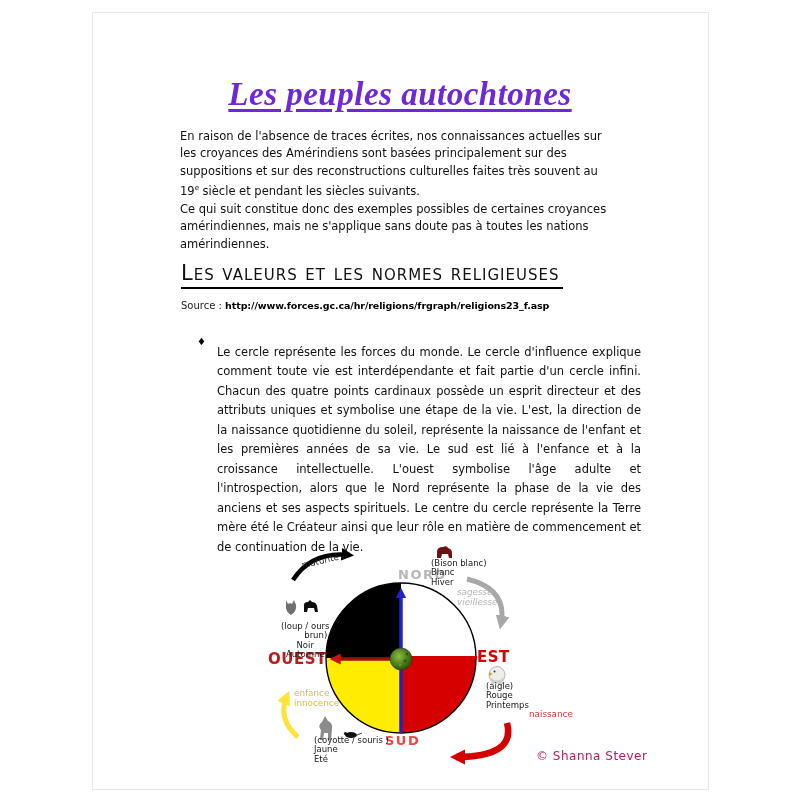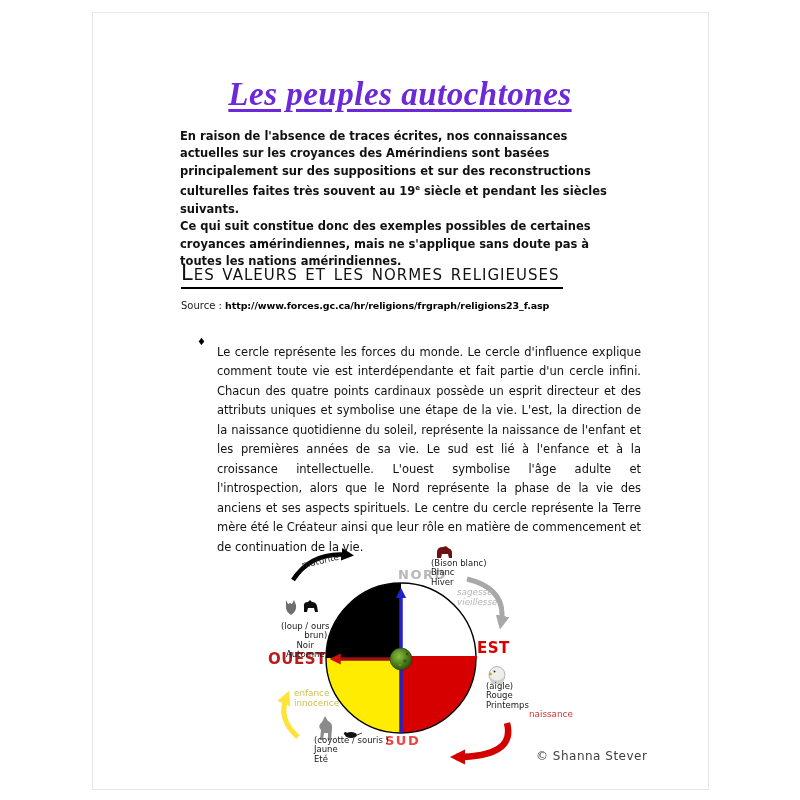--- a/index.html
+++ b/index.html
@@ -12,21 +12,21 @@
     border:1px solid #e7e7e7;
   }
   .doc-title{
     position:absolute;left:90px;top:54px;width:620px;text-align:center;
     font-family:Liberation Serif, serif;font-style:italic;font-weight:bold;
     font-size:33px;letter-spacing:.5px;
     text-decoration:underline;text-underline-offset:4px;color:#6d28d9;
   }
   .intro{
     position:absolute;left:180px;top:116px;width:436px;
-    font-size:11.5px;line-height:17.6px;color:#111;font-weight:bold;
+    font-size:11.5px;line-height:17.6px;color:#111;
   }
   .intro sup{font-size:7px;}
   .section-heading{
     position:absolute;left:181px;top:261px;
     font-size:21px;font-variant:small-caps;letter-spacing:1px;color:#111;
     border-bottom:2px solid #000;padding:0 3px 2px 0;
   }
   .source-line{position:absolute;left:181px;top:300px;font-size:10px;color:#222;}
   .source-line .url{font-weight:bold;font-size:9.5px;letter-spacing:-.1px;color:#000;}
   .bullet-glyph{position:absolute;left:197px;top:336px;font-size:10px;color:#000;}
@@ -34,33 +34,33 @@
     position:absolute;left:217px;top:331px;width:424px;
     font-size:11.5px;line-height:19.5px;text-align:justify;color:#111;
   }
   .wheel{position:absolute;left:250px;top:540px;width:430px;height:252px;}
   .wheel svg{position:absolute;left:0;top:0;}
   .wlabel{position:absolute;white-space:nowrap;}
   .dir{font-weight:bold;letter-spacing:1.5px;font-size:13px;}
   .dir-nord{left:132px;top:27px;color:#b8b8b8;margin-left:16px;}
   .dir-sud{left:135px;top:193px;color:#ef4444;}
   .dir-ouest{left:18px;top:110px;color:#b91c1c;font-size:15px;letter-spacing:.5px;}
-  .dir-est{left:227px;top:99px;color:#d60000;font-size:15px;letter-spacing:.5px;}
+  .dir-est{left:227px;top:108px;color:#d60000;font-size:15px;letter-spacing:.5px;}
   .tiny{font-size:8.5px;line-height:9.3px;color:#1a1a1a;}
   .stage{font-size:8.8px;line-height:9.5px;}
   .stage-maturite{left:53px;top:21px;color:#222;transform:rotate(-13deg);transform-origin:left bottom;}
   .stage-sagesse{left:207px;top:48px;color:#b5b5b5;font-style:italic;}
   .stage-naissance{left:231px;top:170px;color:#d63333;padding-left:48px;}
   .stage-enfance{left:44px;top:149px;color:#ccc04e;}
   .blk-north{left:181px;top:19px;}
   .blk-west{left:31px;top:82px;text-align:center;}
   .blk-west .indent{padding-left:21px;}
   .blk-east{left:236px;top:142px;}
   .blk-south{left:64px;top:196px;}
-  .credit{left:286px;top:209px;font-size:12px;color:#404040;letter-spacing:.5px;}
+  .credit{left:286px;top:209px;font-size:12px;color:#be185d;letter-spacing:.5px;}
 </style>
 </head>
 <body>
 
 <div class="page-frame"></div>
 
 <h1 class="doc-title">Les peuples autochtones</h1>
 
 <p class="intro"><span>En raison de l'absence de traces écrites, nos connaissances actuelles sur les croyances des Amérindiens sont basées principalement sur des suppositions et sur des reconstructions culturelles faites très souvent au 19</span><sup>e</sup><span> siècle et pendant les siècles suivants.</span><br>
 <span>Ce qui suit constitue donc des exemples possibles de certaines croyances amérindiennes, mais ne s'applique sans doute pas à toutes les nations amérindiennes.</span></p>

